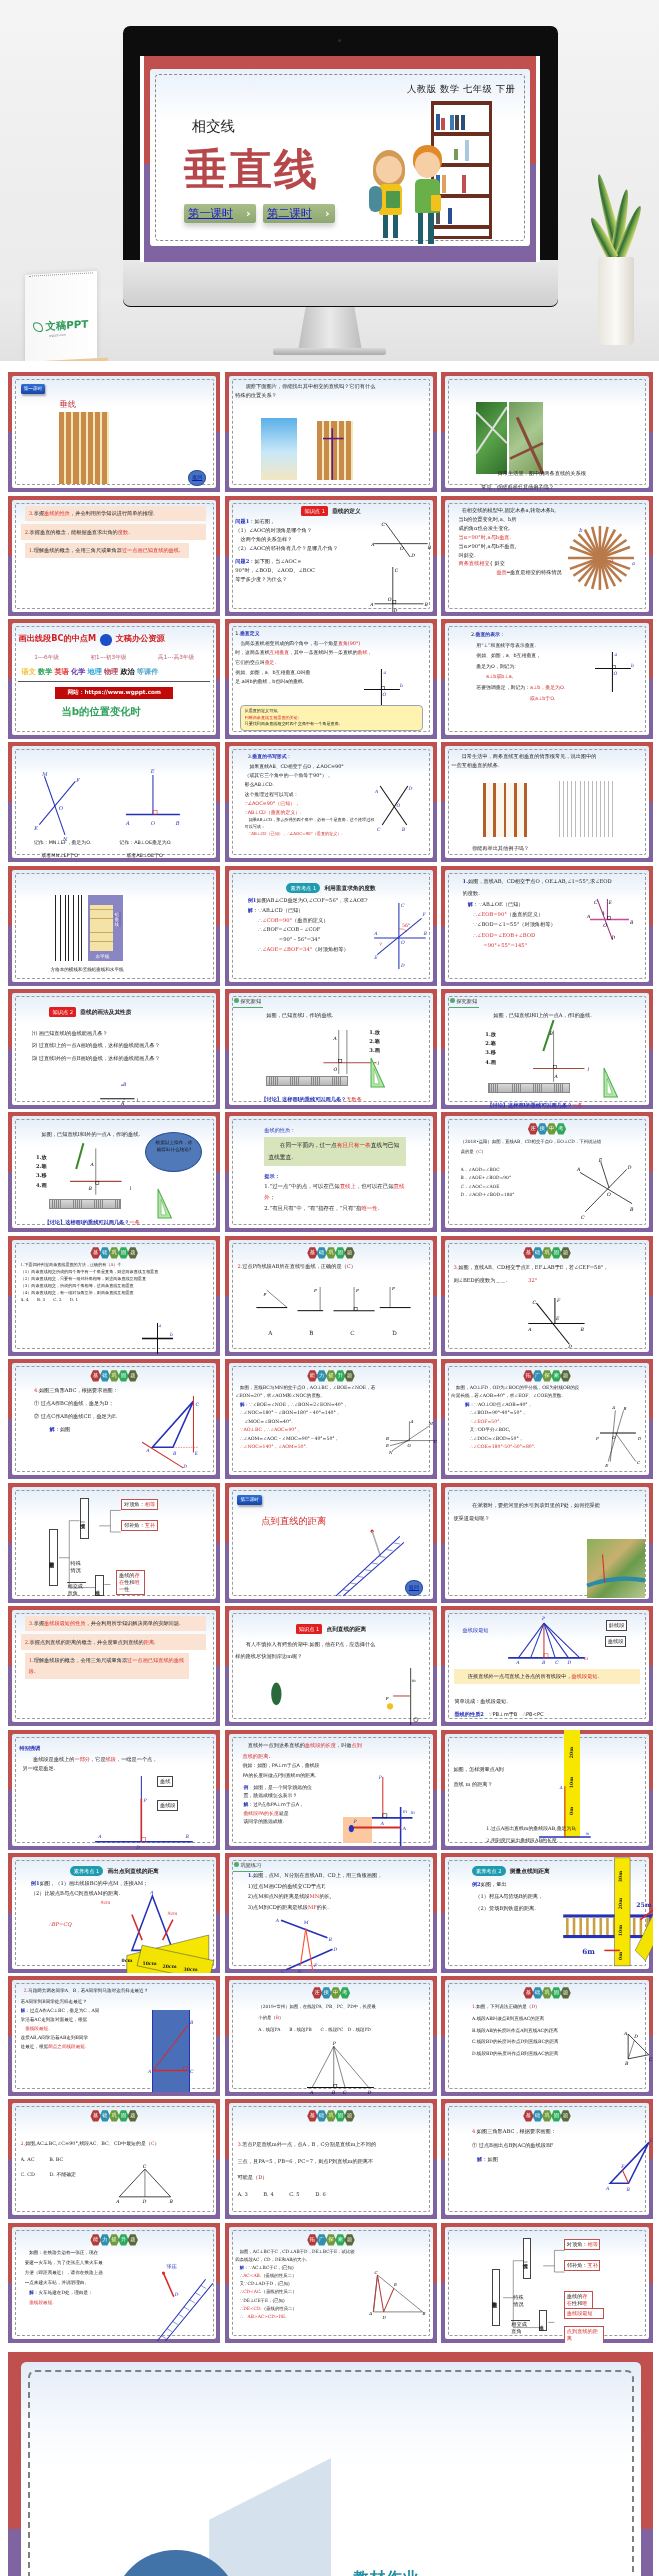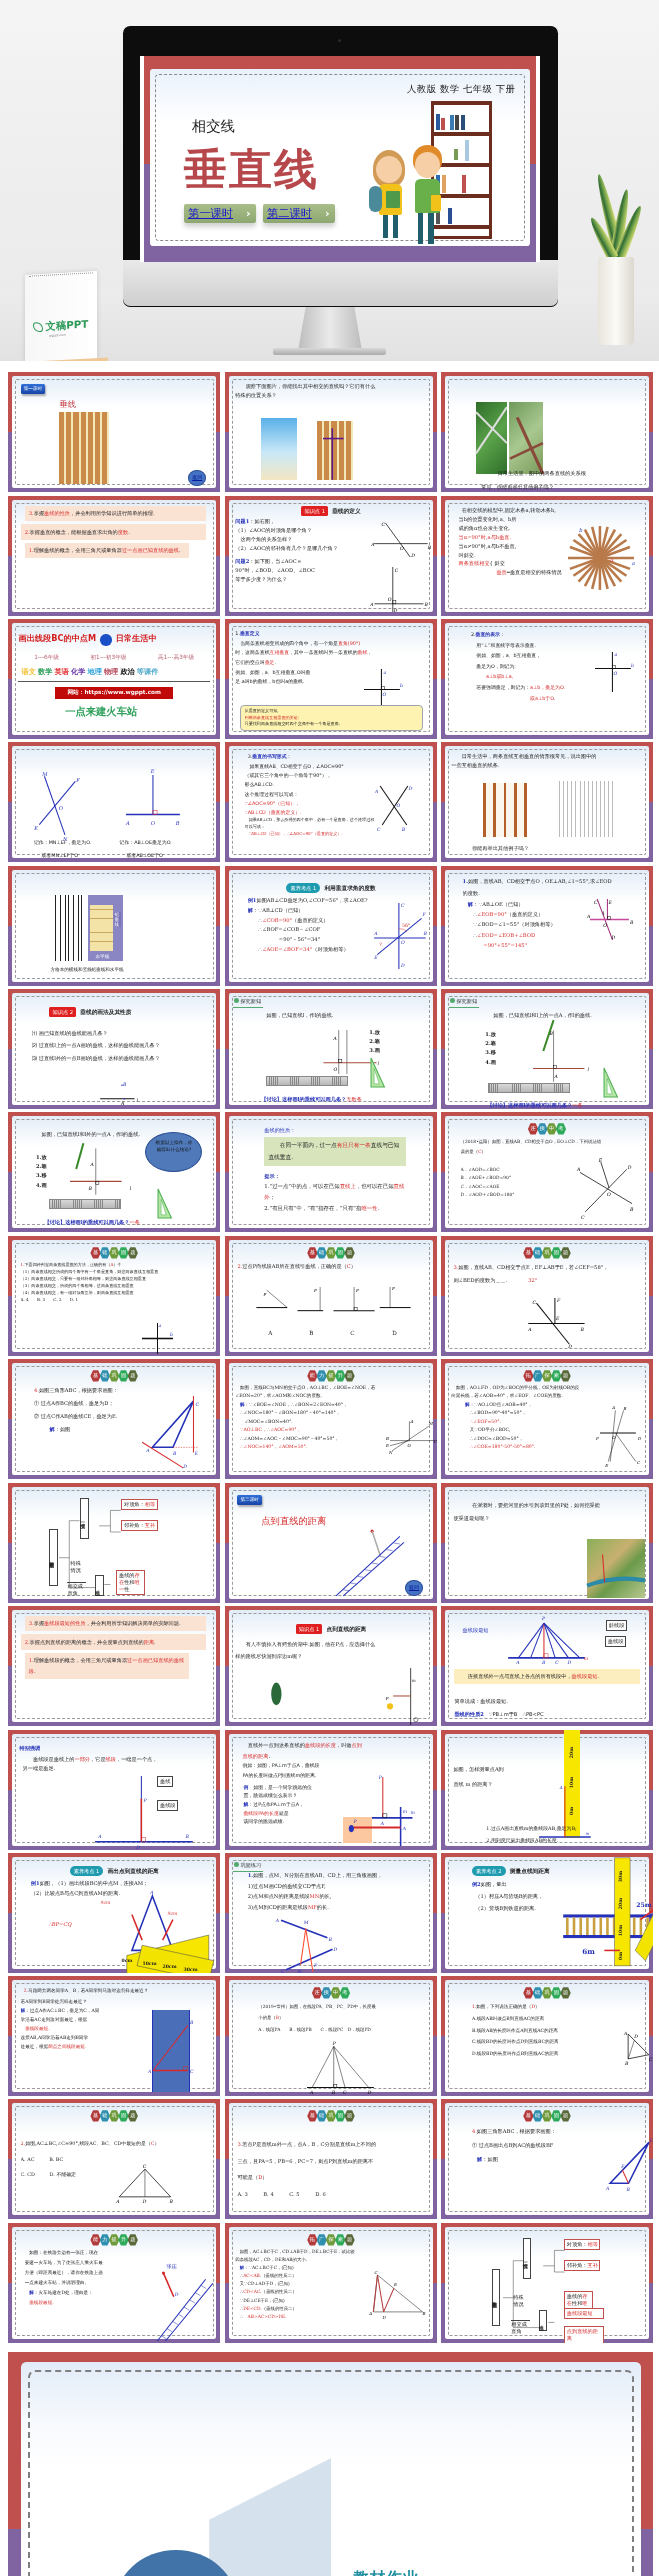--- a/index.html
+++ b/index.html
@@ -307,29 +307,29 @@
           </svg>
         </div>
       </div>
     </div>
     <div class="slide" style="left:8.2px;top:619px">
       <div class="bt"></div>
       <div class="bb"></div>
       <div class="card">
         <div class="dash"></div>
         <div class="content">
-          <div style="font-family:&quot;DejaVu Sans&quot;,sans-serif;white-space:nowrap;margin-top:3.1px"><span class="promo-title">画出线段BC的中点M</span><span style="display:inline-block;width:11.3px;height:11.3px;border-radius:50%;background:#1a4fc8;margin:0 4.1px;vertical-align:middle"></span><span class="promo-title">日常生活中</span></div>
+          <div style="font-family:&quot;DejaVu Sans&quot;,sans-serif;white-space:nowrap;margin-top:3.1px"><span class="promo-title">画出线段BC的中点M</span><span style="display:inline-block;width:11.3px;height:11.3px;border-radius:50%;background:#1a4fc8;margin:0 4.1px;vertical-align:middle"></span><span class="promo-title">文稿办公资源</span></div>
           <div style="display:flex;justify-content:space-around;color:#b55a6a;font-family:&quot;DejaVu Sans&quot;,sans-serif;font-size:5.7px;margin-top:6.2px">
             <span>1---6年级</span>
             <span>初1---初3年级</span>
             <span>高1---高3年级</span>
           </div>
           <div style="font-family:&quot;DejaVu Sans&quot;,sans-serif;font-weight:bold;font-size:7.2px;margin-top:4.1px;white-space:nowrap;padding-left:3.1px;border-bottom:0.5px solid #555;padding-bottom:2.1px"><span style="color:#f2c12e;margin-right:2.1px">语文</span><span style="color:#2ea05a;margin-right:2.1px">数学</span><span style="color:#e02a2a;margin-right:2.1px">英语</span><span style="color:#6a3aa8;margin-right:2.1px">化学</span><span style="color:#2fa3d8;margin-right:2.1px">地理</span><span style="color:#b5485a;margin-right:2.1px">物理</span><span style="color:#111111;margin-right:2.1px">政治</span><span style="color:#4aa8c8;margin-right:2.1px">等课件</span></div>
           <div style="margin:5.2px auto 0;width:118px;background:#c00a0a;color:#fff;font-family:&quot;DejaVu Sans&quot;,sans-serif;font-weight:bold;font-size:5.7px;padding:1.5px 3.1px;text-align:center">网站：https://www.wgppt.com</div>
-          <div style="text-align:center;color:#2ea05a;font-family:&quot;DejaVu Sans&quot;,sans-serif;font-weight:bold;font-size:10.3px;margin-top:3.1px;margin-right:26px">一点来建火车站</div>
+          <div style="text-align:center;color:#2ea05a;font-family:&quot;DejaVu Sans&quot;,sans-serif;font-weight:bold;font-size:10.3px;margin-top:3.1px;margin-right:26px">当b的位置变化时</div>
         </div>
       </div>
     </div>
     <div class="slide" style="left:225px;top:619px">
       <div class="bt"></div>
       <div class="bb"></div>
       <div class="card">
         <div class="dash"></div>
         <div class="content">
           <div class="ln" style="font-family:&quot;DejaVu Sans&quot;,sans-serif;font-size:4.9px;line-height:1.95"><span>1.</span><span class="bl">垂直定义</span></div>

